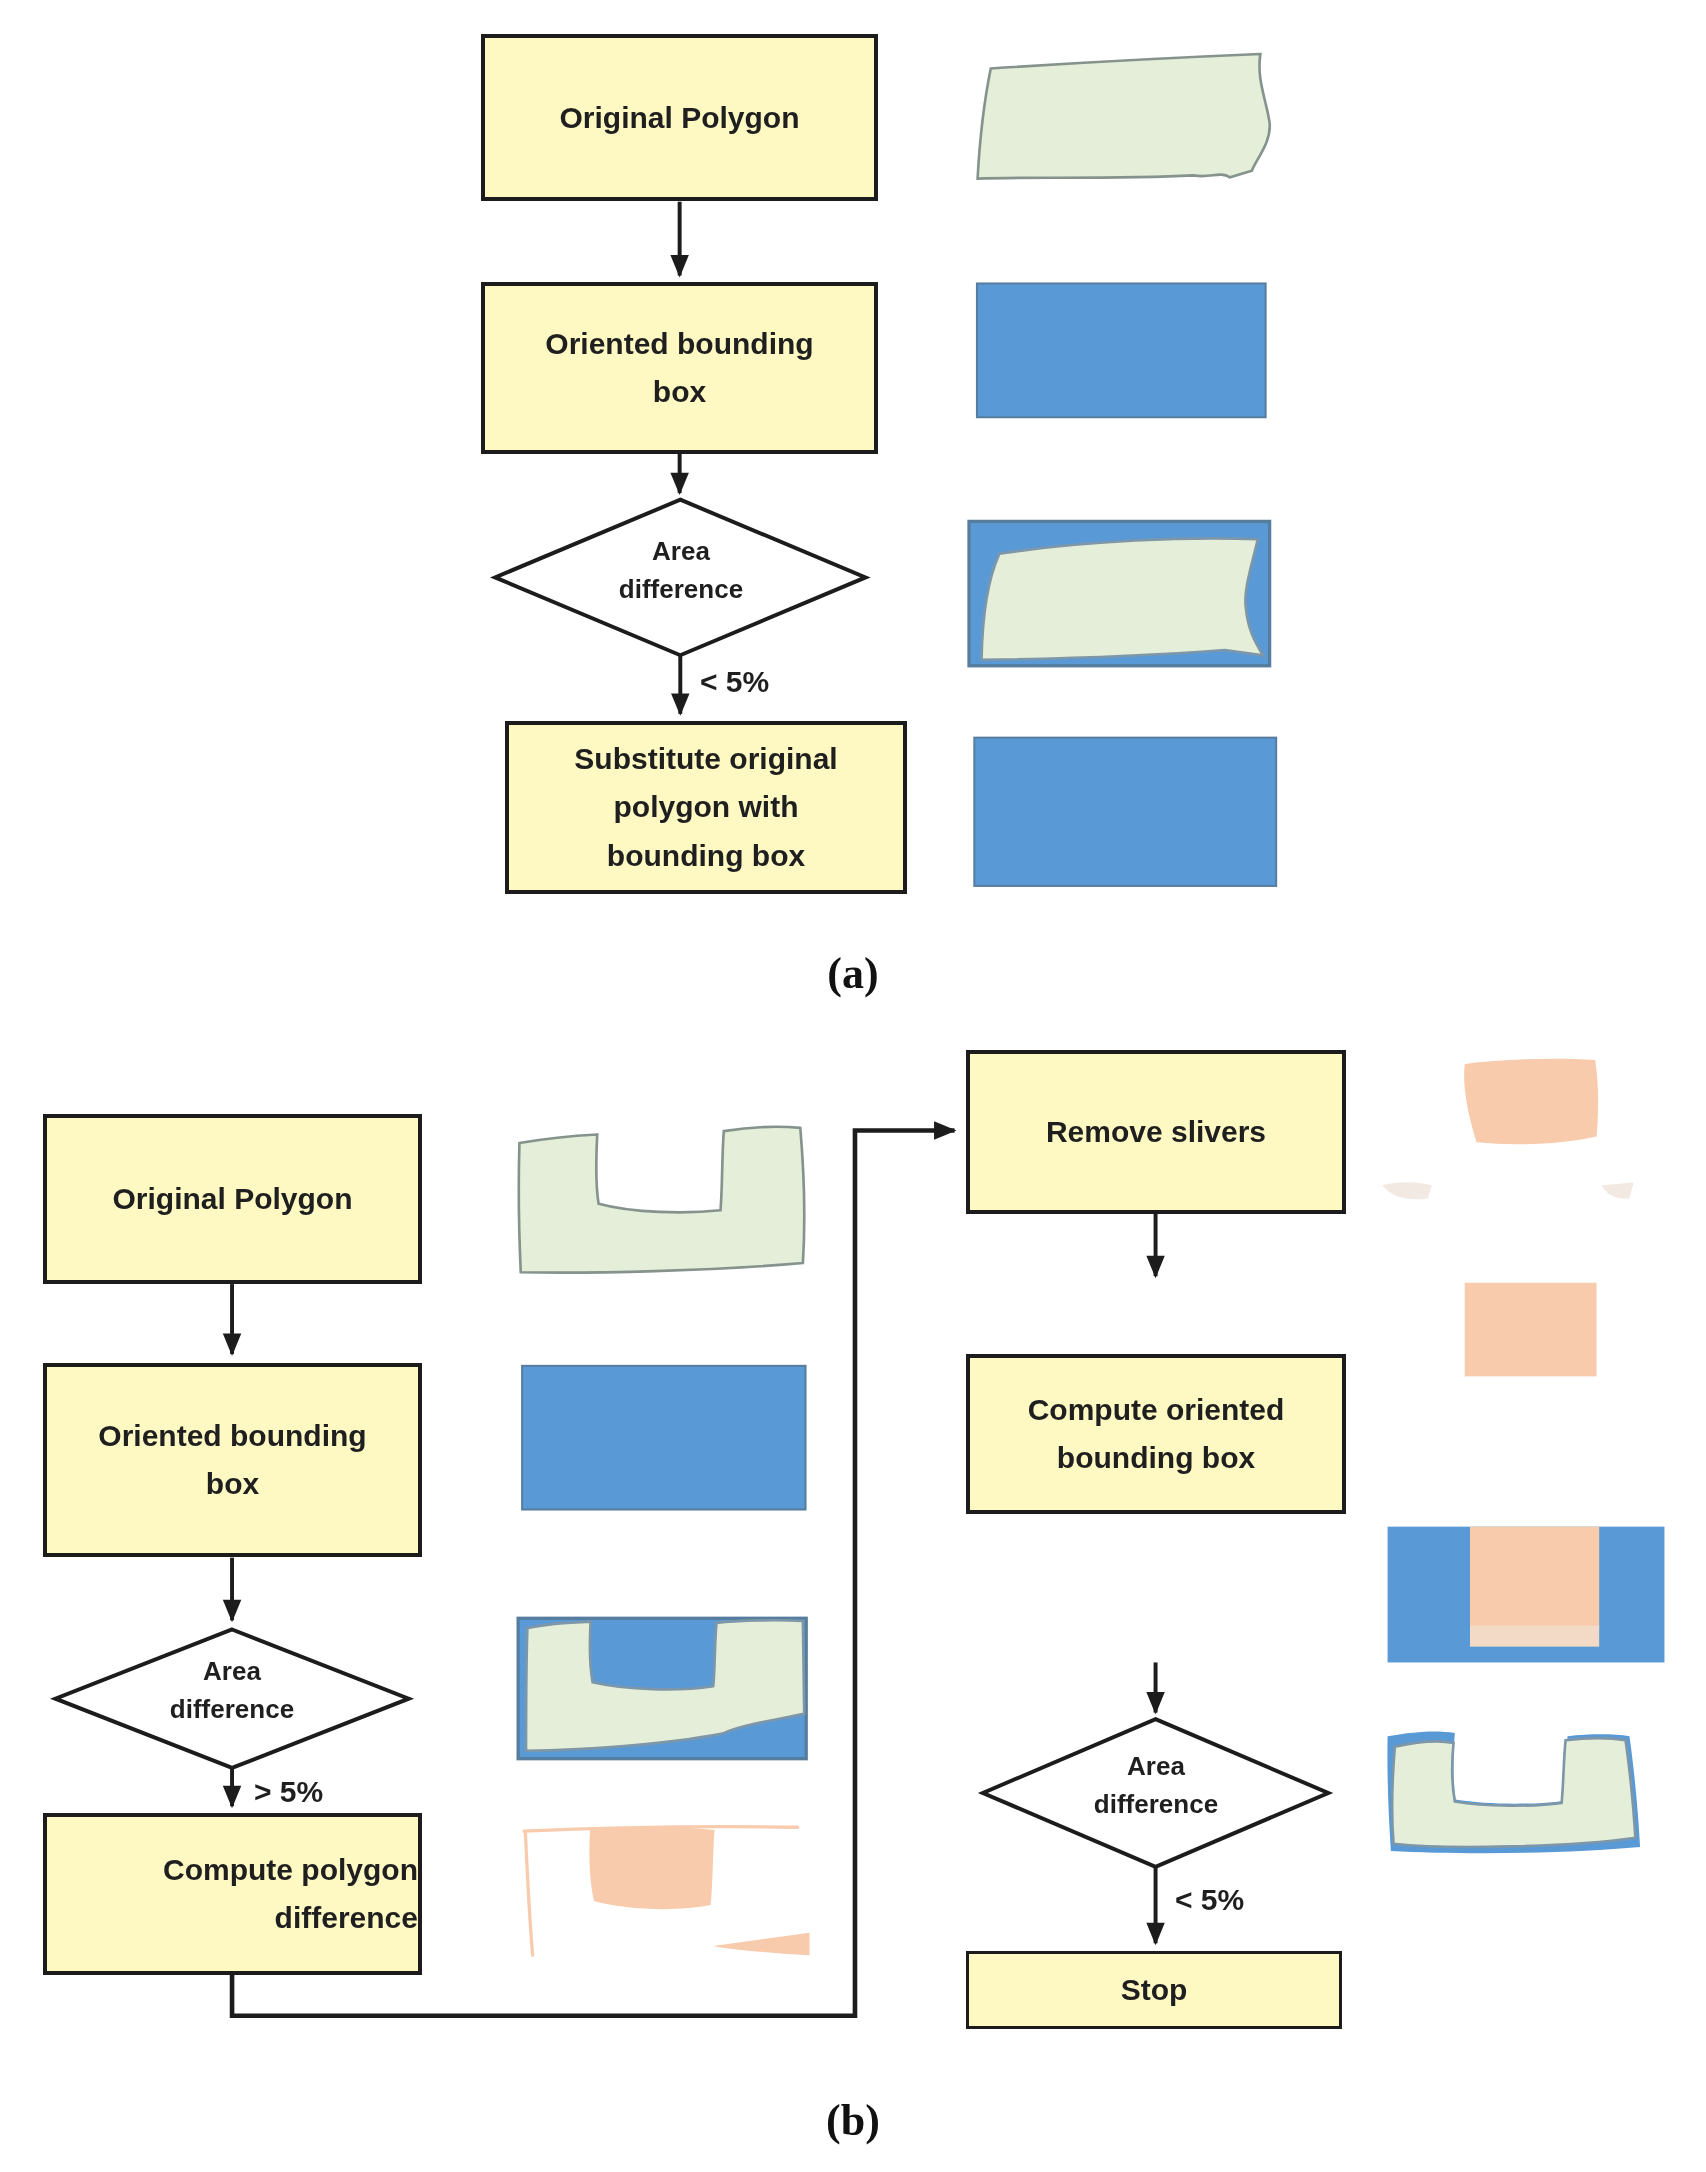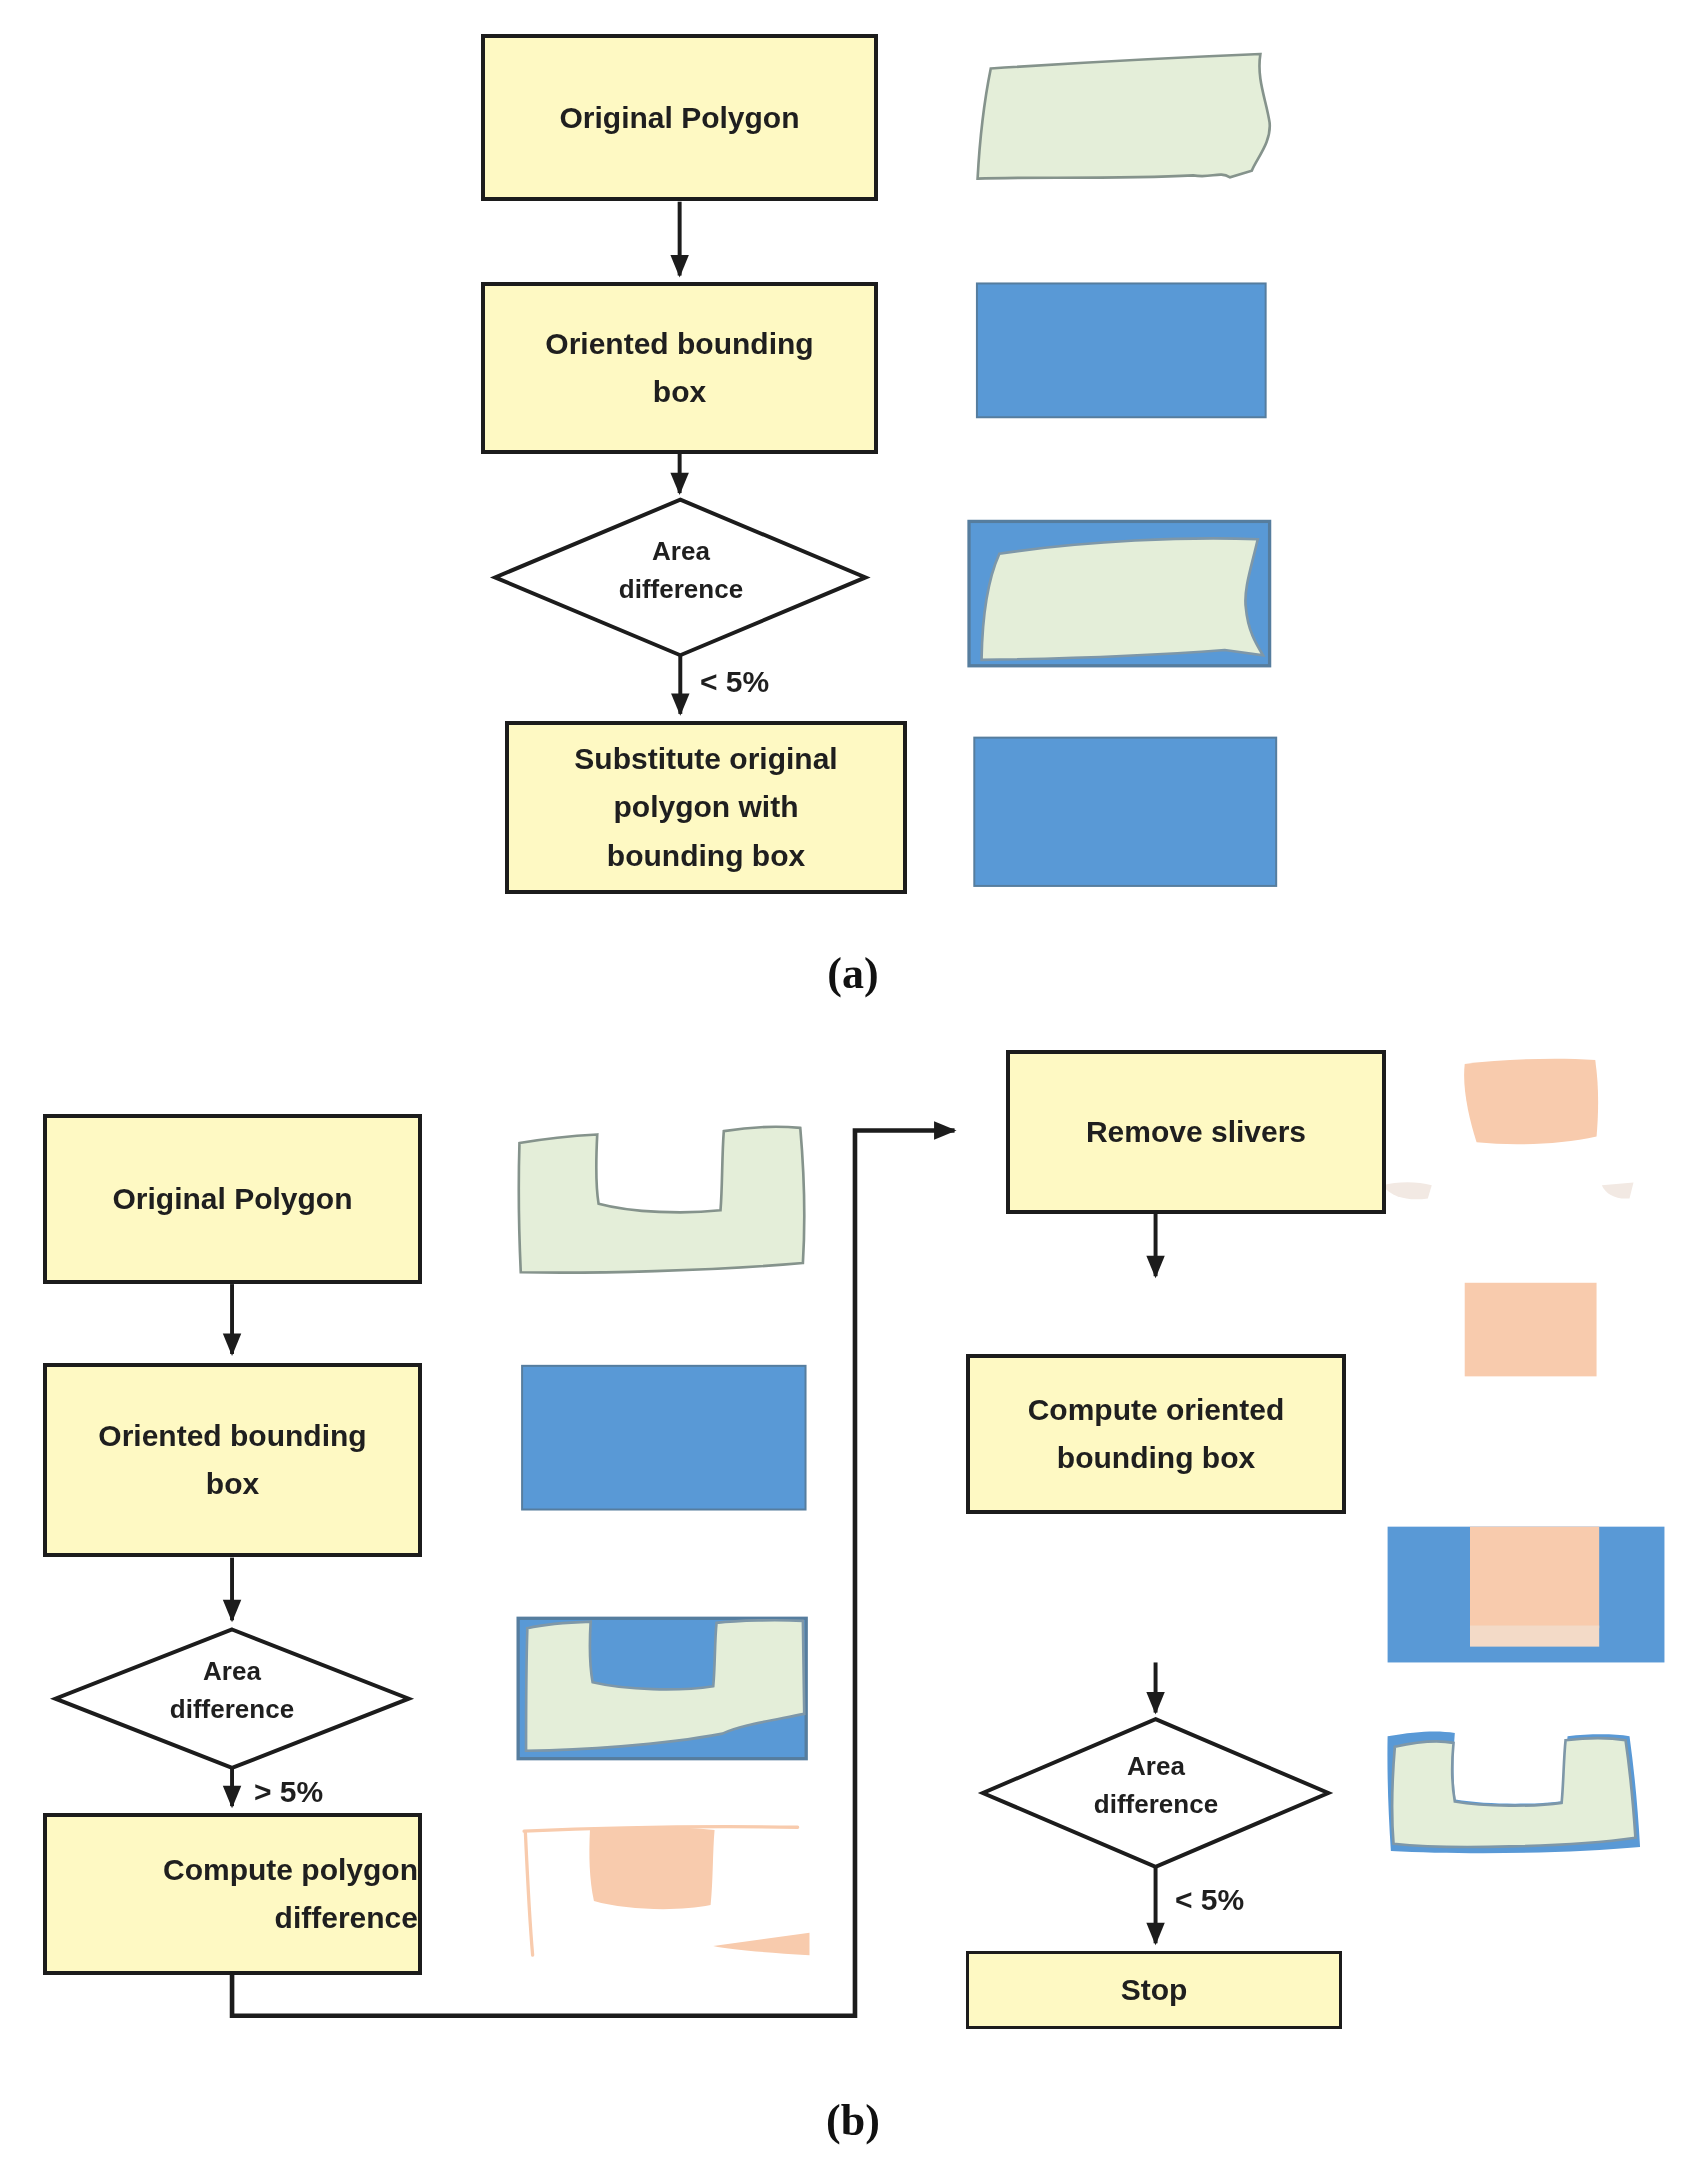--- a/index.html
+++ b/index.html
@@ -184,21 +184,21 @@
     <span class="ln">difference</span>
   </div>
 
   <div class="elabel" style="left:254px;top:1775px;">&gt; 5%</div>
 
   <div class="fbox" style="left:43px;top:1813px;width:379px;height:162px;border-width:4px;align-items:flex-end;">
     <span class="ln">Compute polygon</span>
     <span class="ln">difference</span>
   </div>
 
-  <div class="fbox" style="left:966px;top:1050px;width:380px;height:164px;border-width:4px;margin-left:40px;">
+  <div class="fbox" style="left:966px;top:1050px;width:380px;height:164px;border-width:4px;">
     <span class="ln">Remove slivers</span>
   </div>
 
   <div class="fbox" style="left:966px;top:1354px;width:380px;height:160px;border-width:4px;">
     <span class="ln">Compute oriented</span>
     <span class="ln">bounding box</span>
   </div>
 
 
   <div class="dtext" style="left:1024px;top:1748px;width:264px;">

